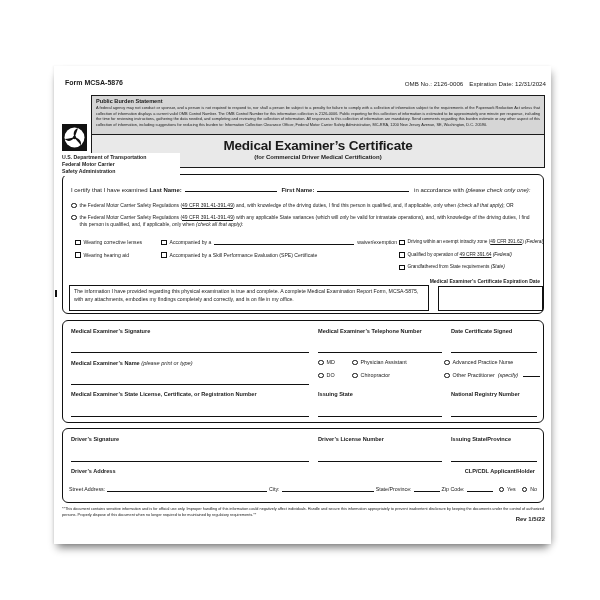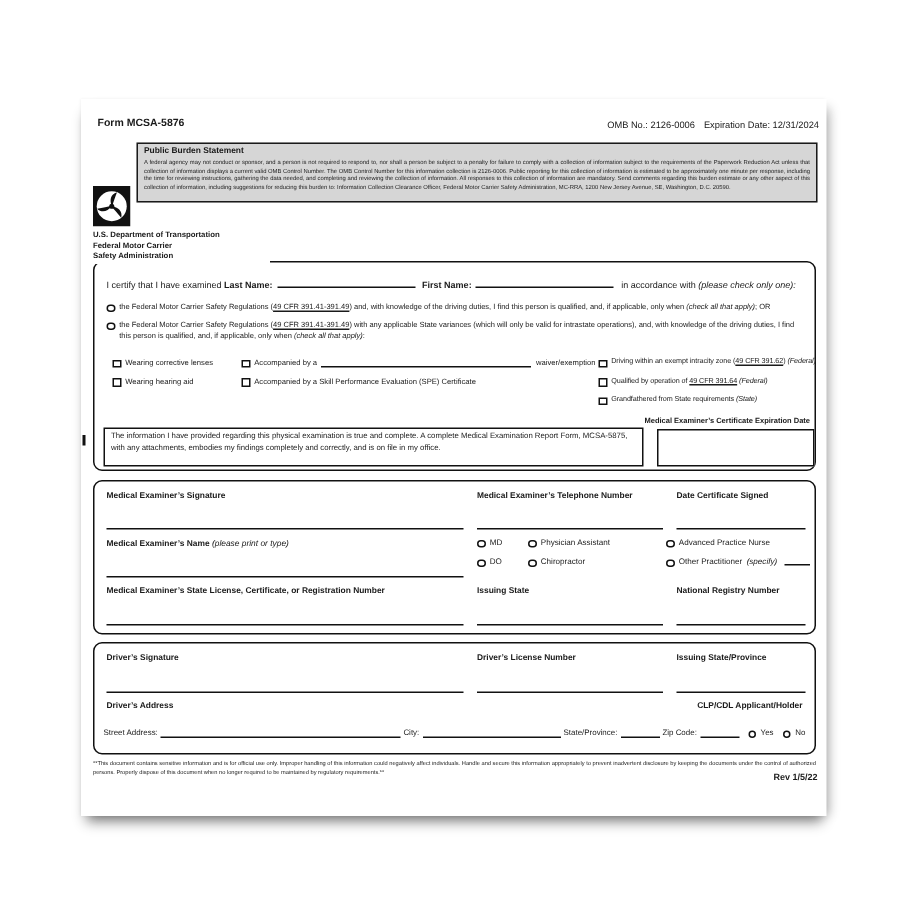--- a/index.html
+++ b/index.html
@@ -89,20 +89,24 @@
   <div class="form-number">Form MCSA-5876</div>
   <div class="omb">
     <span>OMB No.: 2126-0006</span><span>Expiration Date: 12/31/2024</span>
   </div>
 
   <div class="burden-box">
     <div class="burden-title">Public Burden Statement</div>
     <div class="burden-body">A federal agency may not conduct or sponsor, and a person is not required to respond to, nor shall a person be subject to a penalty for failure to comply with a collection of information subject to the requirements of the Paperwork Reduction Act unless that collection of information displays a current valid OMB Control Number. The OMB Control Number for this information collection is 2126-0006. Public reporting for this collection of information is estimated to be approximately one minute per response, including the time for reviewing instructions, gathering the data needed, and completing and reviewing the collection of information. All responses to this collection of information are mandatory. Send comments regarding this burden estimate or any other aspect of this collection of information, including suggestions for reducing this burden to: Information Collection Clearance Officer, Federal Motor Carrier Safety Administration, MC-RRA, 1200 New Jersey Avenue, SE, Washington, D.C. 20590.</div>
   </div>
 
+  <div class="title-box">
+    <div class="cert-title">Medical Examiner’s Certificate</div>
+    <div class="cert-subtitle">(for Commercial Driver Medical Certification)</div>
+  </div>
 
   <div class="logo">
     <svg width="25" height="27" viewBox="0 0 25 27">
       <rect width="25" height="27" fill="#111"></rect>
       <circle cx="12.5" cy="13.5" r="10" fill="#fff"></circle>
       <g fill="#111">
         <path d="M12.5 13.5 C11 9.5 11.5 5.5 16 4.2 C14.6 8 13.4 11 12.9 13.5 Z"></path>
         <path d="M12.5 13.5 C11 9.5 11.5 5.5 16 4.2 C14.6 8 13.4 11 12.9 13.5 Z" transform="rotate(120 12.5 13.5)"></path>
         <path d="M12.5 13.5 C11 9.5 11.5 5.5 16 4.2 C14.6 8 13.4 11 12.9 13.5 Z" transform="rotate(240 12.5 13.5)"></path>
         <circle cx="12.5" cy="13.5" r="1.7"></circle>

